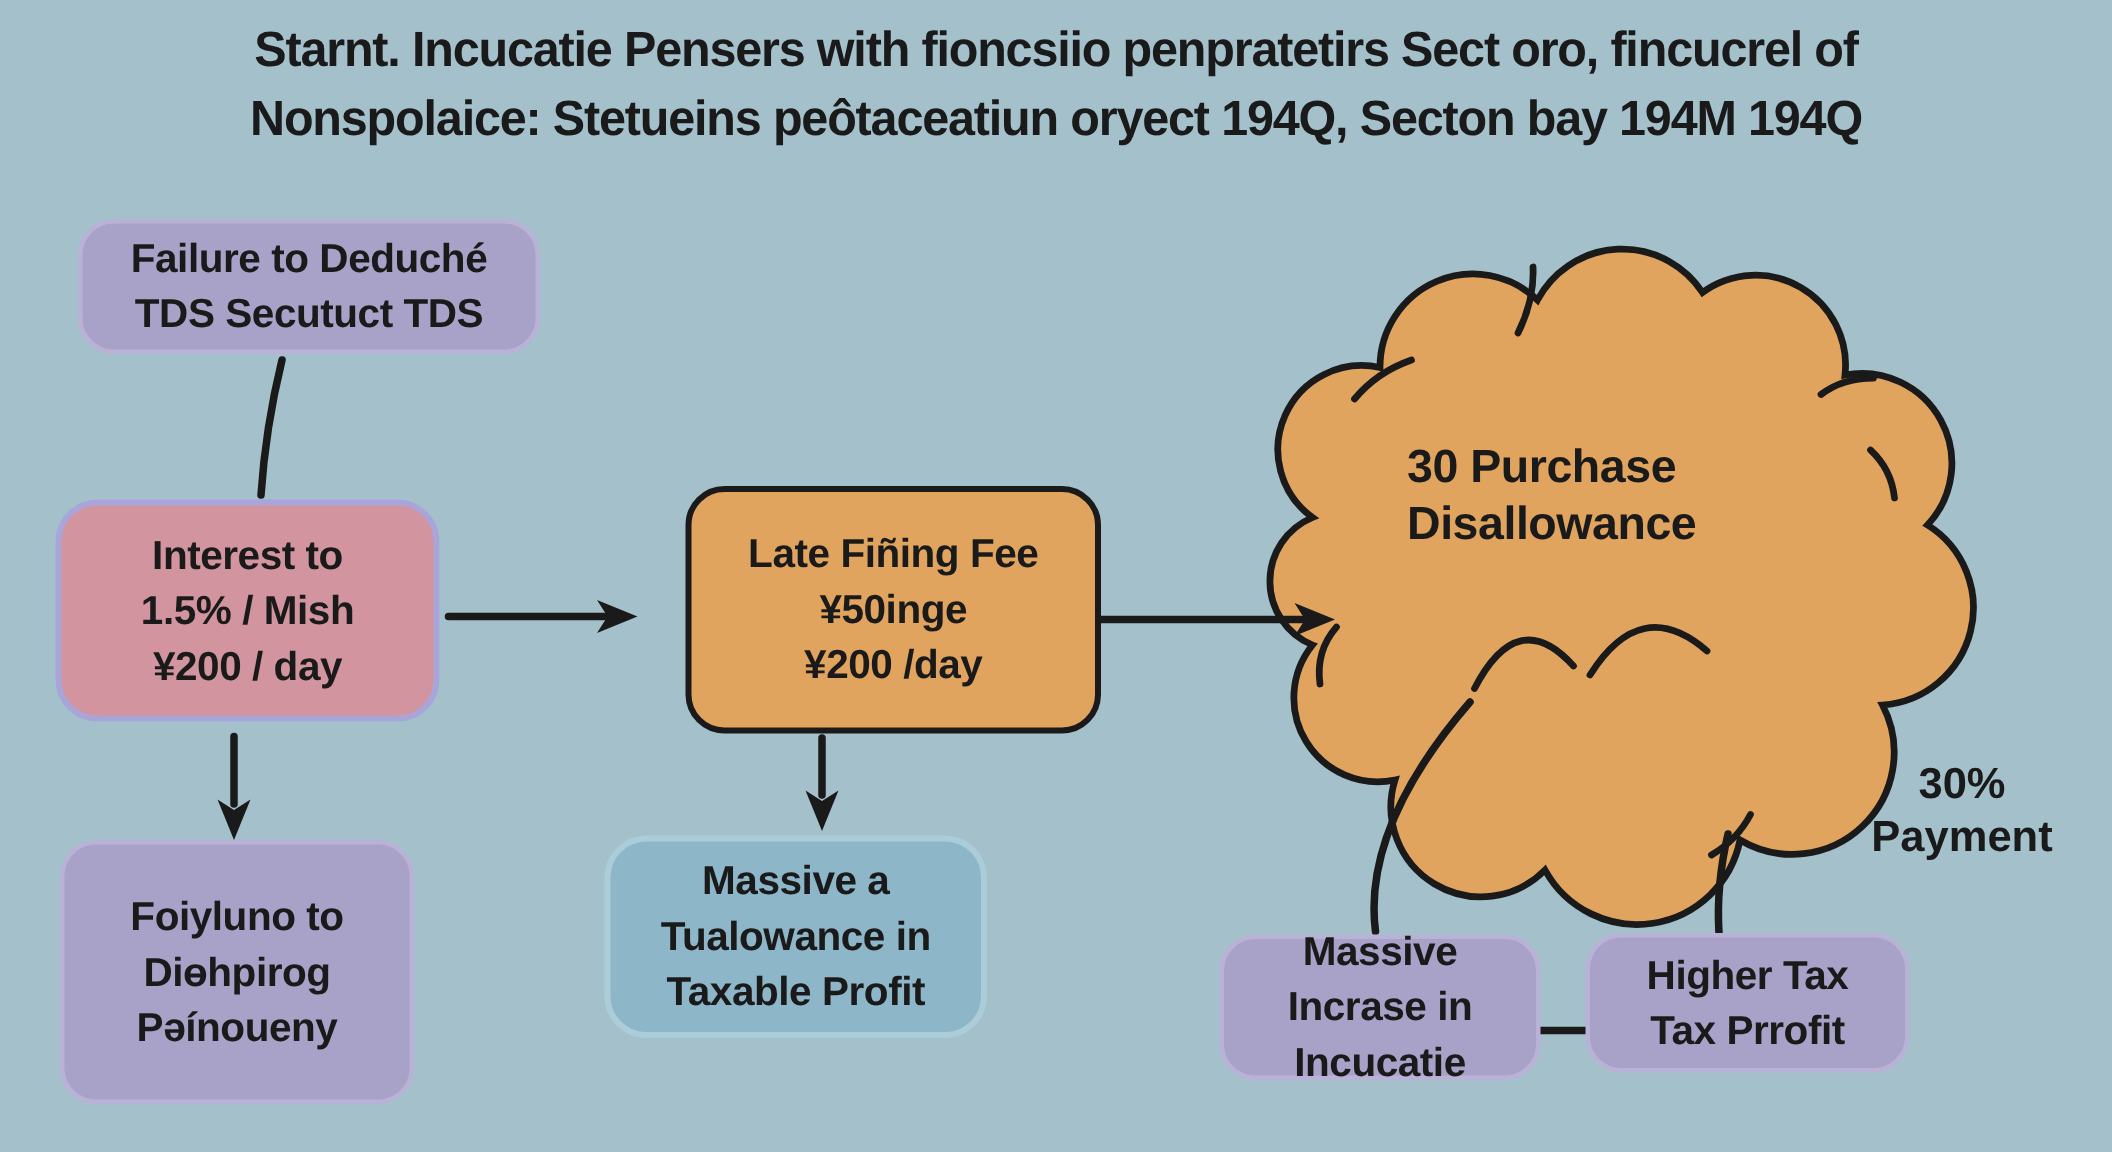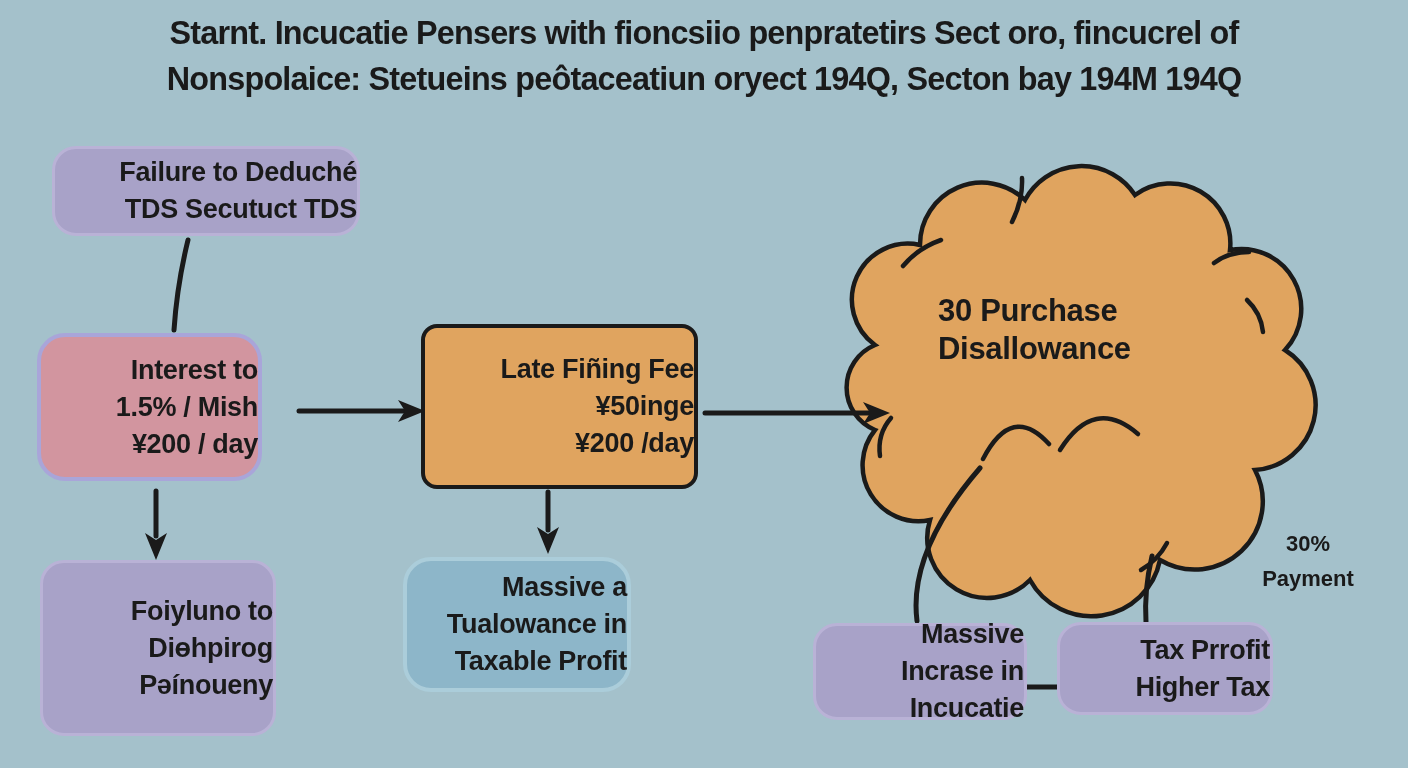--- a/index.html
+++ b/index.html
@@ -51,21 +51,21 @@
     stroke:var(--ink);
     stroke-width:5;
     stroke-linecap:round;
   }
   .stroke.thin{stroke-width:4.5;}
   .head{fill:var(--ink);stroke:none;}
   .node{
     position:absolute;
     display:flex;
     flex-direction:column;
-    align-items:flex-end;
+    align-items:center;
     justify-content:center;
     text-align:center;
     color:var(--ink);
     font-weight:700;
     font-size:27px;
     line-height:37px;
     letter-spacing:-0.3px;
     z-index:2;
   }
   .node.purple{
@@ -74,45 +74,46 @@
     border-radius:24px;
   }
   .node.pink{
     background:var(--box-pink);
     border:4px solid var(--box-pink-border);
     border-radius:28px;
   }
   .node.orange{
     background:var(--box-orange);
     border:4px solid var(--ink);
-    border-radius:16px;
+    border-radius:26px;
+    margin-left:36px;
   }
   .node.blue{
     background:var(--box-blue);
     border:4px solid var(--box-blue-border);
     border-radius:28px;
   }
   .cloud-label{
     position:absolute;
     left:938px;top:292px;width:252px;
     text-align:left;
     color:var(--ink);
     font-weight:700;
     font-size:31px;
     line-height:38px;
     letter-spacing:-0.3px;
     z-index:3;
   }
   .payment-label{
     position:absolute;
-    left:1232px;top:526px;width:152px;
+    left:1232px;top:506px;width:152px;
     text-align:center;
     color:var(--ink);
     font-weight:700;
-    font-size:22px;
+    font-size:29px;
     line-height:35px;
     z-index:2;
   }
 </style>
 </head>
 <body>
 
 <div class="canvas">
 
   <div class="title">
@@ -166,39 +167,39 @@
     <path class="stroke" d="M 1152 556 Q 1144 590 1146 622"></path>
 
     <path class="stroke" d="M 1027 687 L 1057 687"></path>
   </svg>
 
   <div class="node purple" style="left:52px;top:146px;width:308px;height:90px;">
     <div>Failure to Deduché</div>
     <div>TDS Secutuct TDS</div>
   </div>
 
-  <div class="node pink" style="left:37px;top:333px;width:225px;height:148px;">
+  <div class="node pink" style="left:37px;top:333px;width:256px;height:148px;">
     <div>Interest to</div>
     <div>1.5% / Mish</div>
     <div>¥200 / day</div>
   </div>
 
   <div class="node orange" style="left:421px;top:324px;width:277px;height:165px;">
     <div>Late Fiñing Fee</div>
     <div>¥50inge</div>
     <div>¥200 /day</div>
   </div>
 
   <div class="node purple" style="left:40px;top:560px;width:236px;height:176px;">
     <div>Foiyluno to</div>
     <div>Diɵhpirog</div>
     <div>Pəínoueny</div>
   </div>
 
-  <div class="node blue" style="left:403px;top:557px;width:228px;height:135px;">
+  <div class="node blue" style="left:403px;top:557px;width:255px;height:135px;">
     <div>Massive a</div>
     <div>Tualowance in</div>
     <div>Taxable Profit</div>
   </div>
 
   <div class="cloud-label">
     <div>30 Purchase</div>
     <div>Disallowance</div>
   </div>
 
@@ -207,17 +208,17 @@
     <div>Payment</div>
   </div>
 
   <div class="node purple" style="left:813px;top:623px;width:214px;height:97px;">
     <div>Massive</div>
     <div>Incrase in</div>
     <div>Incucatie</div>
   </div>
 
   <div class="node purple" style="left:1057px;top:622px;width:216px;height:93px;">
+    <div>Higher Tax</div>
     <div>Tax Prrofit</div>
-    <div>Higher Tax</div>
   </div>
 
 </div>
 
 </body></html>

